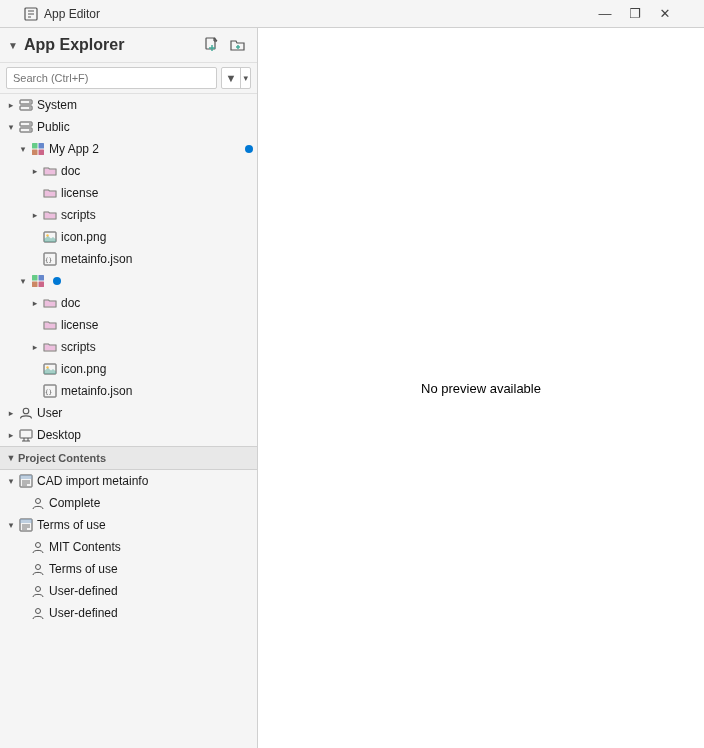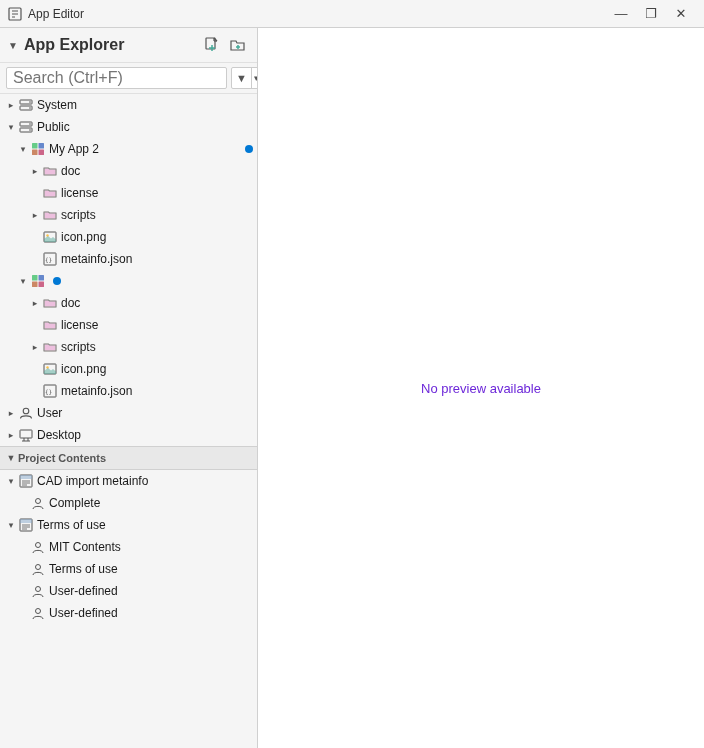--- a/index.html
+++ b/index.html
@@ -14,21 +14,21 @@
     }
 
     
     .title-bar {
       display: flex;
       align-items: center;
       justify-content: space-between;
       background: #f5f5f5;
       border-bottom: 1px solid #d0d0d0;
       height: 28px;
-      padding: 0 8px;
+      padding: 0 24px;
       user-select: none;
     }
     .title-bar-left {
       display: flex;
       align-items: center;
       gap: 6px;
     }
     .title-bar-icon {
       width: 14px;
       height: 14px;
@@ -111,21 +111,21 @@
       align-items: center;
       padding: 4px 6px;
       gap: 4px;
       border-bottom: 1px solid #e0e0e0;
     }
     .search-input {
       flex: 1;
       border: 1px solid #ccc;
       border-radius: 2px;
       padding: 3px 6px;
-      font-size: 16px;
+      font-size: 11px;
       background: white;
       color: #555;
       outline: none;
       height: 22px;
     }
     .filter-btn {
       display: flex;
       align-items: center;
       border: 1px solid #ccc;
       border-radius: 2px;
@@ -213,21 +213,21 @@
 
     
     .right-panel {
       flex: 1;
       background: white;
       display: flex;
       align-items: center;
       justify-content: center;
     }
     .no-preview {
-      color: #6d28d9;
+      color: #000000;
       font-size: 13px;
     }
 
     
     svg { display: block; }
 
     
     .tree-container::-webkit-scrollbar { width: 6px; }
     .tree-container::-webkit-scrollbar-track { background: #f5f5f5; }
     .tree-container::-webkit-scrollbar-thumb { background: #ccc; border-radius: 3px; }

